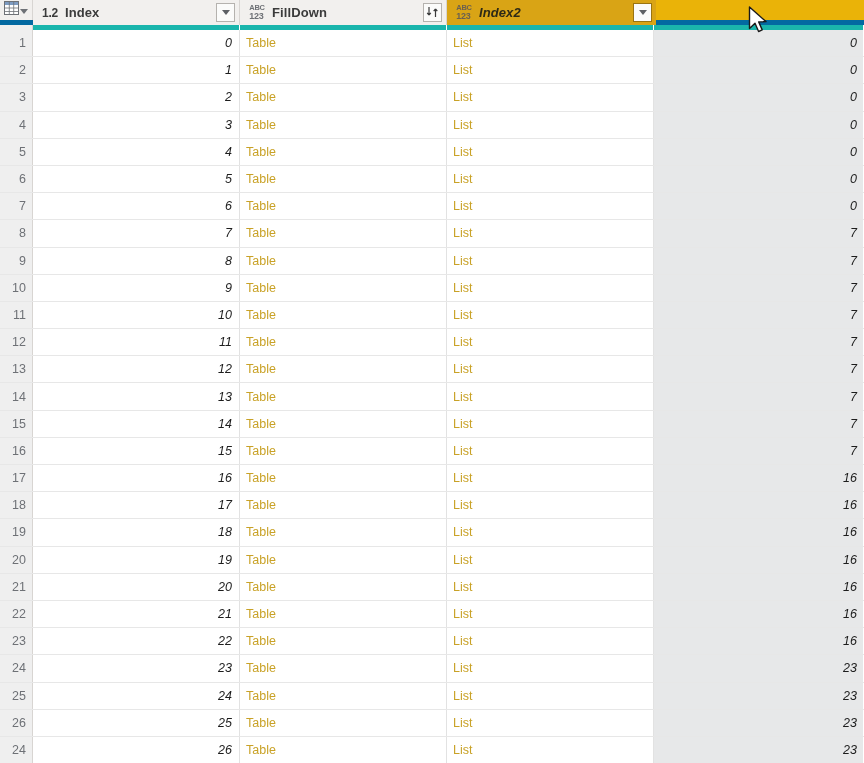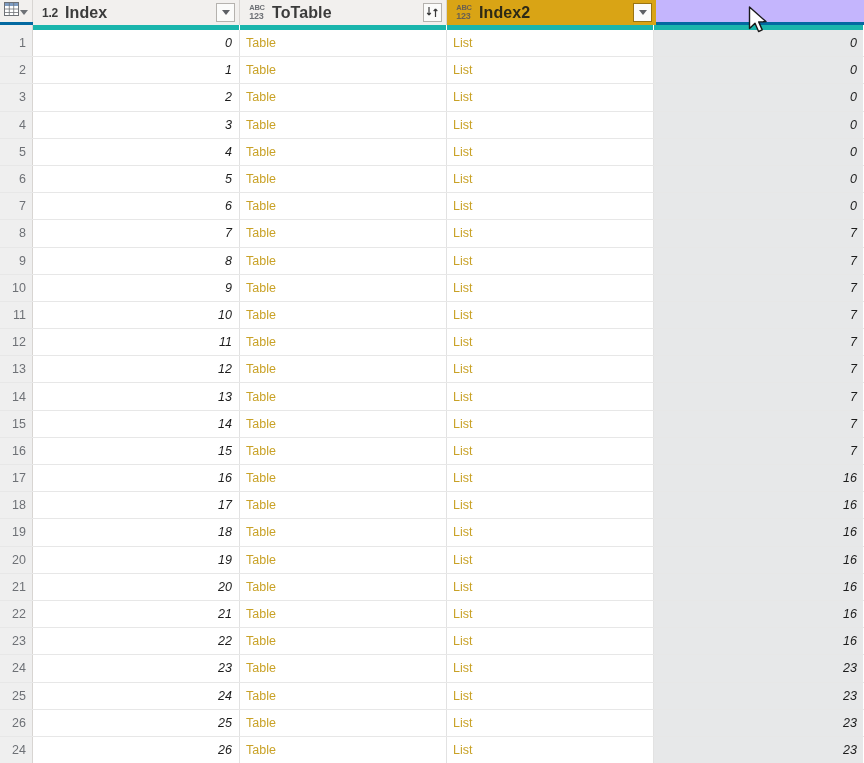--- a/index.html
+++ b/index.html
@@ -15,22 +15,22 @@
     position: relative;
     width: 864px;
     height: 763px;
     background: #ffffff;
   }
 
   
   .header-row {
     display: flex;
     height: 25px;
-    background: #c4b5fd;
-    border-bottom: 3px solid #0369a1;
+    background: #eab308;
+    border-bottom: 5px solid #0369a1;
     position: relative;
     z-index: 3;
   }
 
   .hdr-corner {
     width: 33px;
     min-width: 33px;
     background: #F2F0EE;
     border-right: 1px solid #D8D5D2;
     display: flex;
@@ -60,28 +60,28 @@
   .hdr-cell.selected { background: #D9A415; }
   .hdr-cell .type-icon {
     display: flex;
     align-items: center;
     justify-content: center;
     width: 22px;
     min-width: 22px;
     margin-right: 4px;
   }
   .hdr-label {
-    font-size: 16px;
+    font-size: 13px;
     font-weight: bold;
     color: #3B3B3B;
     white-space: nowrap;
     flex: 1;
     letter-spacing: 0.1px;
   }
-  .hdr-cell.selected .hdr-label { color: #2E2A16; }
+  .hdr-cell.selected .hdr-label { color: #2E2A16; font-style: italic; }
 
   .abc123 {
     font-size: 7.5px;
     font-weight: bold;
     line-height: 8px;
     color: #6E7176;
     text-align: left;
     font-family: "Liberation Sans", sans-serif;
   }
   .abc123 .n { font-size: 9px; line-height: 9px; letter-spacing: -0.2px;}
@@ -232,21 +232,21 @@
     </div>
 
 
     <div class="hdr-cell" style="width:207px;min-width:207px;">
       <span class="type-icon">
         <span class="abc123">
           <span style="letter-spacing:-0.2px;">ABC</span><br>
           <span class="n">123</span>
         </span>
       </span>
-      <span class="hdr-label">ToTable</span>
+      <span class="hdr-label">FillDown</span>
       <span class="expand-btn">
         <span>
           <svg width="13" height="12" viewBox="0 0 13 12">
             <path d="M3 1 L3 9 M3 9 L1.2 6.8 M3 9 L4.8 6.8" stroke="#3B3B3B" stroke-width="1.2" fill="none"></path>
             <path d="M9.5 11 L9.5 3 M9.5 3 L7.7 5.2 M9.5 3 L11.3 5.2" stroke="#3B3B3B" stroke-width="1.2" fill="none"></path>
           </svg>
         </span>
       </span>
     </div>
 

